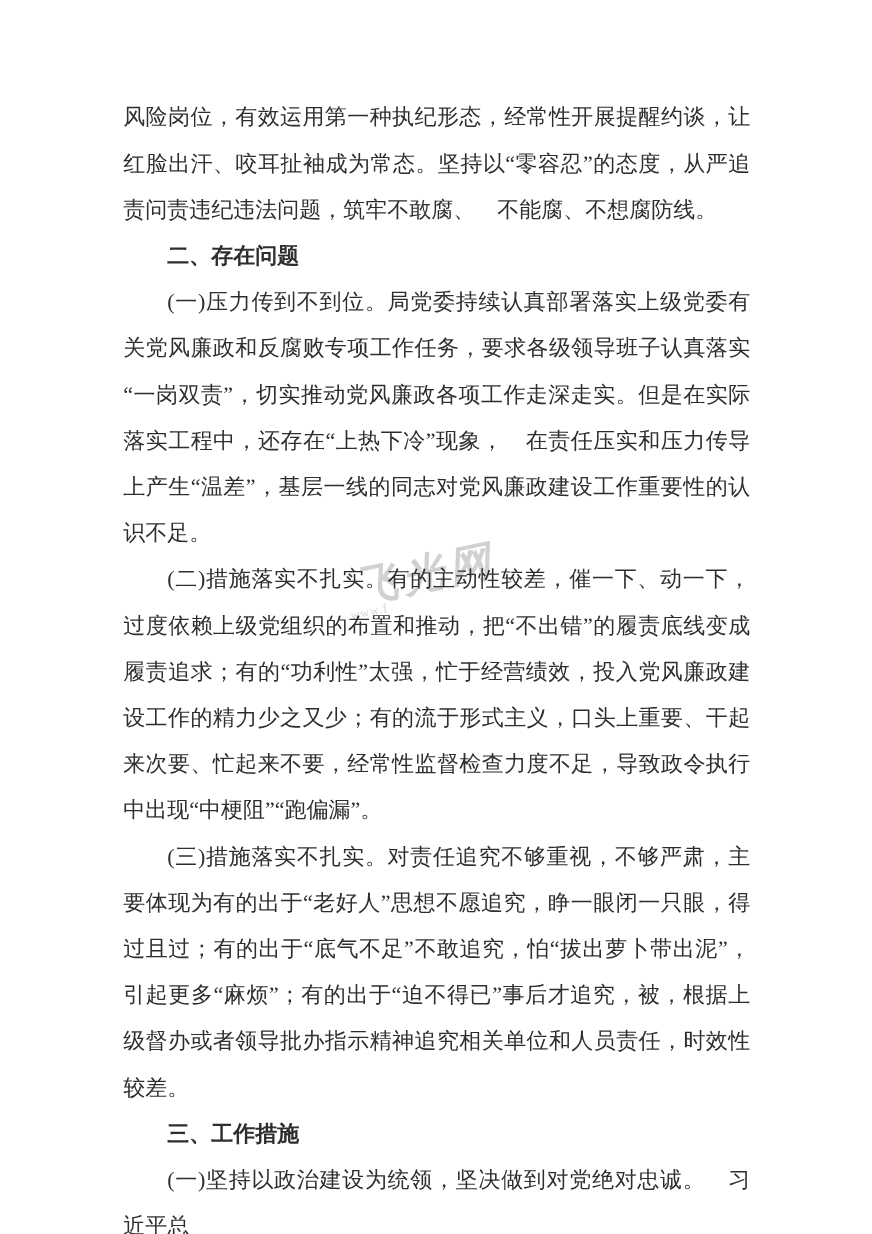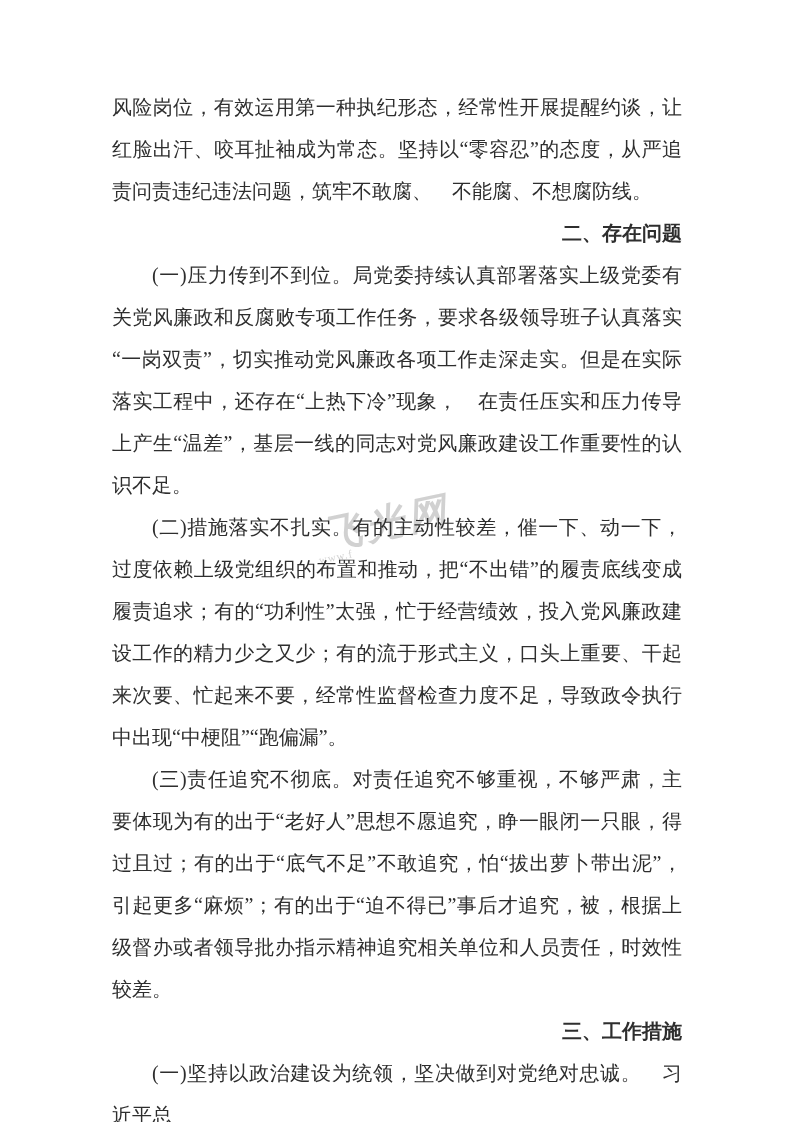--- a/index.html
+++ b/index.html
@@ -30,21 +30,21 @@
     text-indent: 2em;
   }
   p.no-indent {
     text-indent: 0;
   }
   .b {
     font-weight: normal;
   }
   p.heading {
     font-weight: bold;
-    text-align: right;
+    text-align: left;
   }
   .watermark {
     position: absolute;
     left: 330px;
     top: 516px;
     transform: rotate(-12deg);
     transform-origin: left bottom;
     color: #b4b4b4;
     opacity: 0.6;
     pointer-events: none;
@@ -77,20 +77,20 @@
   <div class="content">
 
     <p class="para no-indent"><span>风险岗位，有效运用第一种执纪形态，经常性开展提醒约谈，让红脸出汗、咬耳扯袖成为常态。坚持以“零容忍”的态度，从严追责问责违纪违法问题，筑牢不敢腐、　不能腐、不想腐防线。</span></p>
 
     <p class="para heading"><span>二、存在问题</span></p>
 
     <p class="para"><span class="b">(一)压力传到不到位。</span><span>局党委持续认真部署落实上级党委有关党风廉政和反腐败专项工作任务，要求各级领导班子认真落实“一岗双责”，切实推动党风廉政各项工作走深走实。但是在实际落实工程中，还存在“上热下冷”现象，　在责任压实和压力传导上产生“温差”，基层一线的同志对党风廉政建设工作重要性的认识不足。</span></p>
 
     <p class="para"><span class="b">(二)措施落实不扎实</span><span>。有的主动性较差，催一下、动一下，过度依赖上级党组织的布置和推动，把“不出错”的履责底线变成履责追求；有的“功利性”太强，忙于经营绩效，投入党风廉政建设工作的精力少之又少；有的流于形式主义，口头上重要、干起来次要、忙起来不要，经常性监督检查力度不足，导致政令执行中出现“中梗阻”“跑偏漏”。</span></p>
 
-    <p class="para"><span class="b">(三)责任追究不彻底。</span><span>对责任追究不够重视，不够严肃，主要体现为有的出于“老好人”思想不愿追究，睁一眼闭一只眼，得过且过；有的出于“底气不足”不敢追究，怕“拔出萝卜带出泥”，引起更多“麻烦”；有的出于“迫不得已”事后才追究，被，根据上级督办或者领导批办指示精神追究相关单位和人员责任，时效性较差。</span></p>
+    <p class="para"><span class="b">(三)措施落实不扎实。</span><span>对责任追究不够重视，不够严肃，主要体现为有的出于“老好人”思想不愿追究，睁一眼闭一只眼，得过且过；有的出于“底气不足”不敢追究，怕“拔出萝卜带出泥”，引起更多“麻烦”；有的出于“迫不得已”事后才追究，被，根据上级督办或者领导批办指示精神追究相关单位和人员责任，时效性较差。</span></p>
 
     <p class="para heading"><span>三、工作措施</span></p>
 
     <p class="para"><span class="b">(一)坚持以政治建设为统领，坚决做到对党绝对忠诚。</span><span>　习近平总</span></p>
 
   </div>
 </div>
 
 </body></html>

